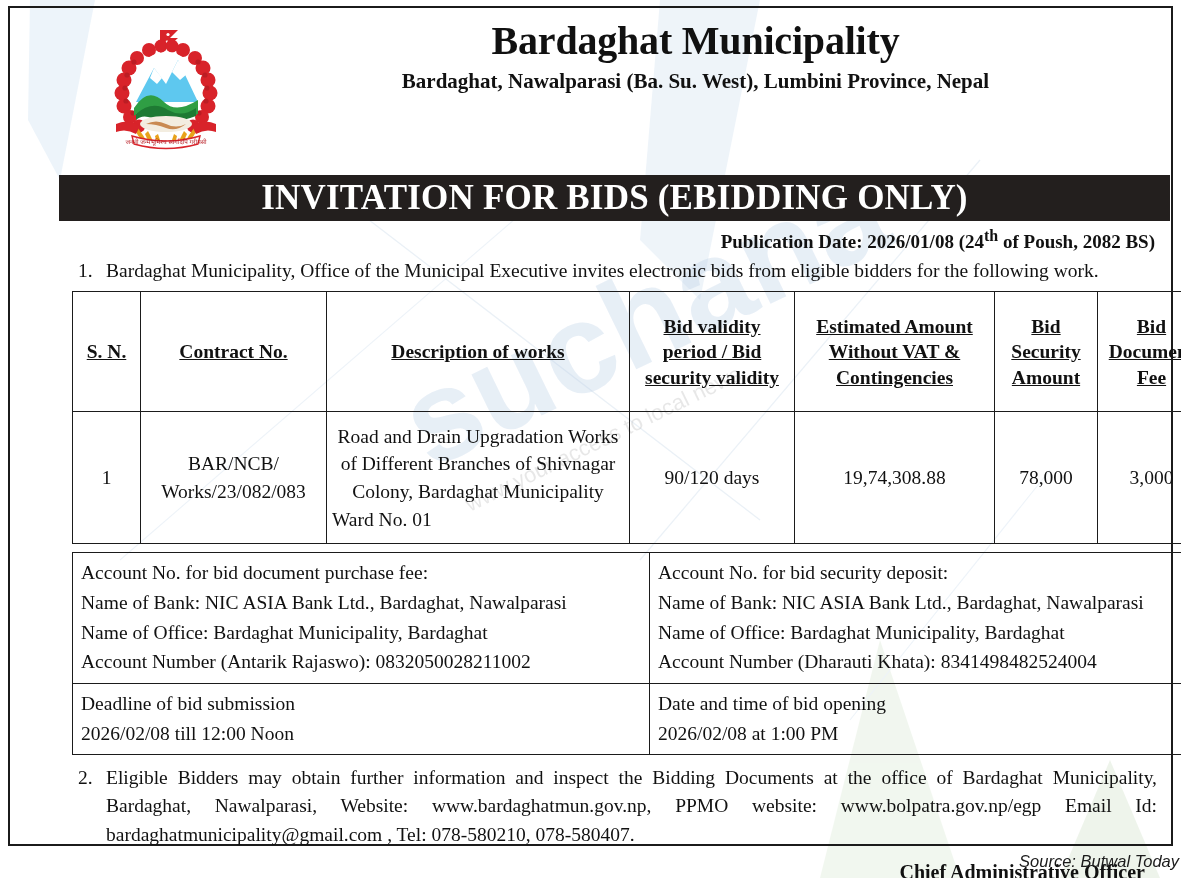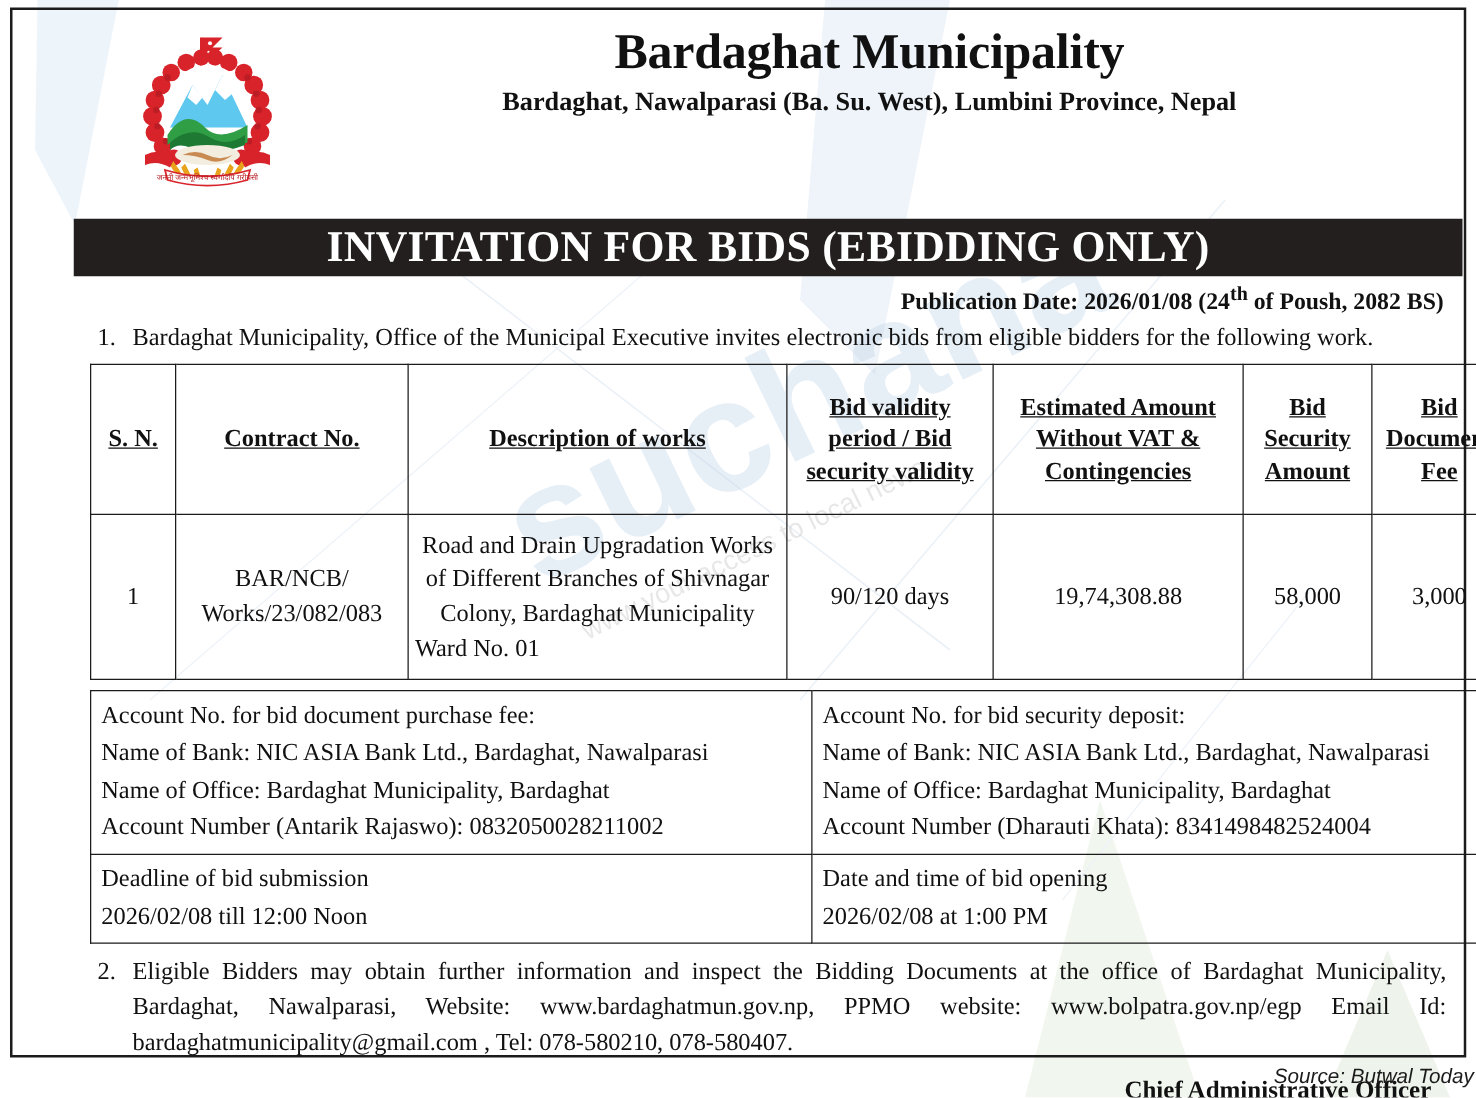--- a/index.html
+++ b/index.html
@@ -329,21 +329,21 @@
           <th class="c7">Bid Document Fee</th>
         </tr>
       </thead>
       <tbody>
         <tr>
           <td class="sn">1</td>
           <td class="contract">BAR/NCB/ Works/23/082/083</td>
           <td class="desc">Road and Drain Upgradation Works of  Different Branches of Shivnagar Colony, Bardaghat Municipality Ward No. 01</td>
           <td>90/120 days</td>
           <td>19,74,308.88</td>
-          <td>58,000</td>
+          <td>78,000</td>
           <td>3,000</td>
         </tr>
       </tbody>
     </table>
 
     <table class="info">
       <tbody>
         <tr>
           <td class="info-left">
             <div class="lbl">Account No. for bid document purchase fee:</div>

